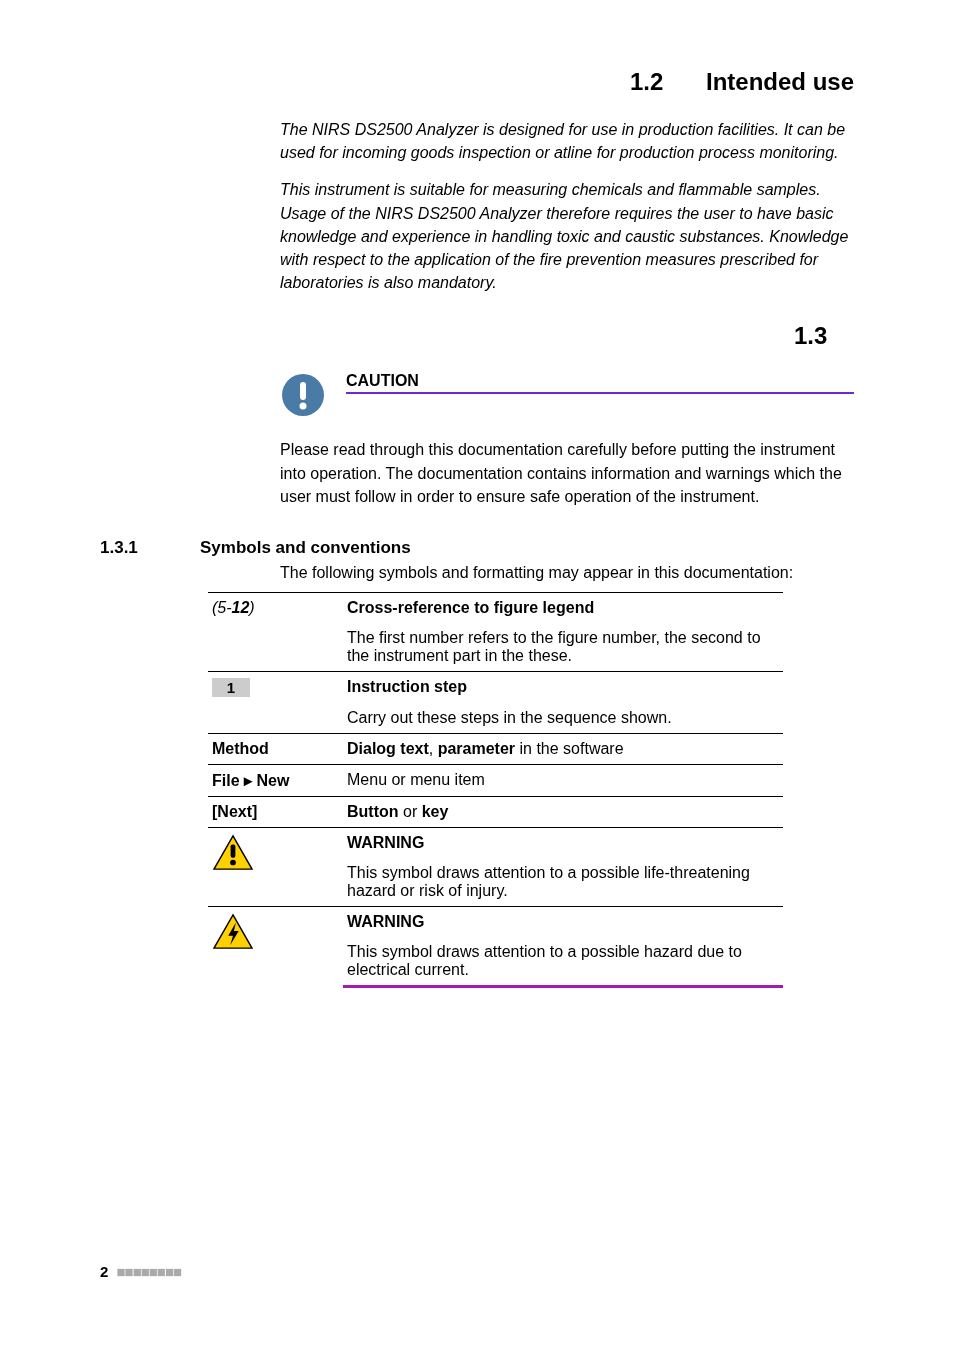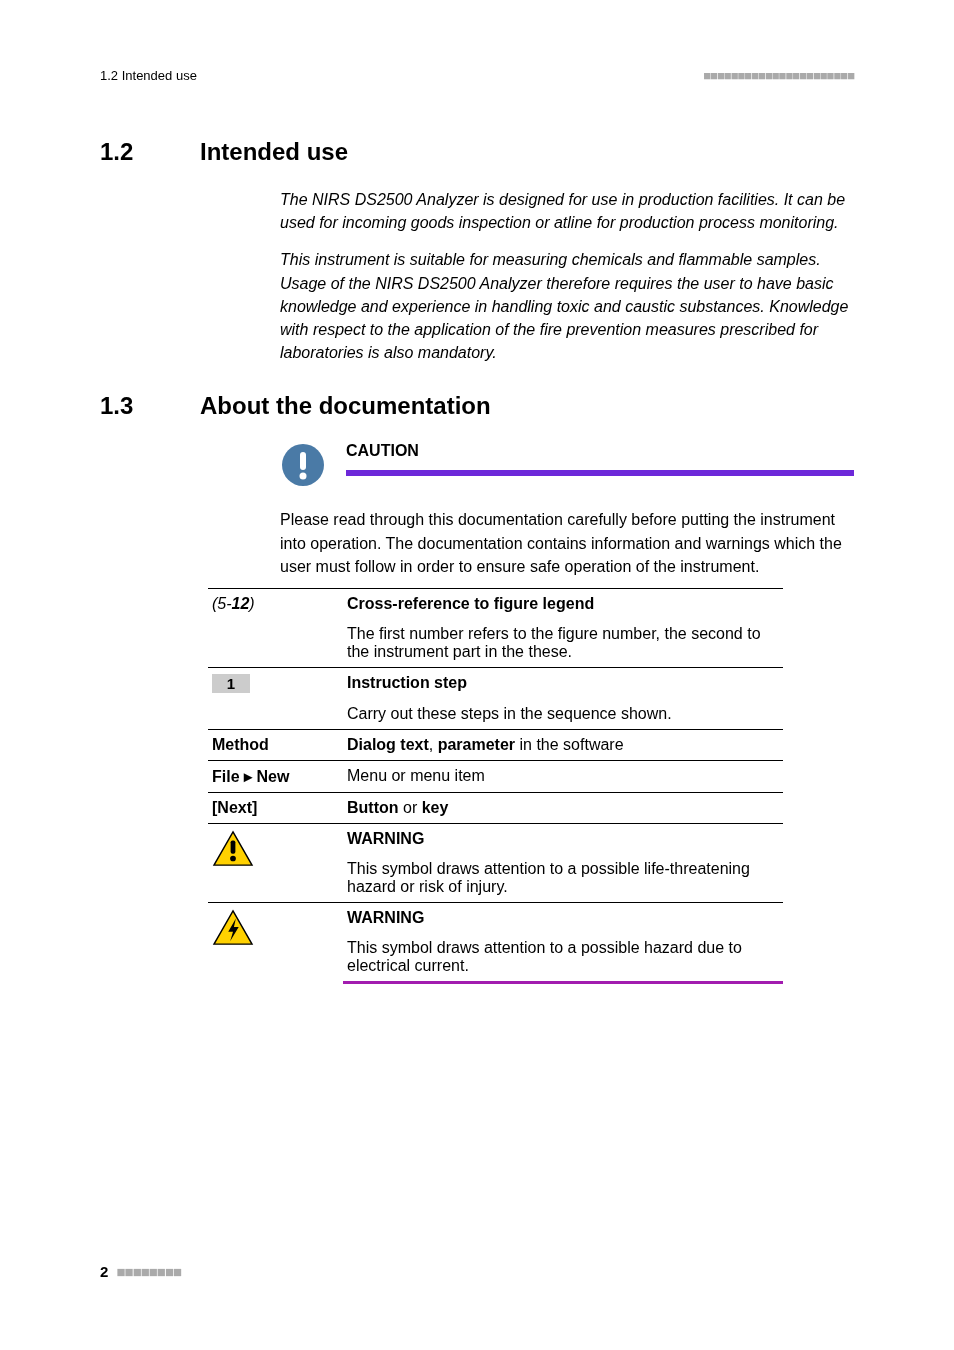--- a/index.html
+++ b/index.html
@@ -21,25 +21,26 @@
     font-size: 13px;
     margin-bottom: 55px;
   }
   .header-dots {
     letter-spacing: -1px;
     color: #aaa;
     font-size: 13px;
   }
   .section-heading {
     display: flex;
-    gap: 40px;
+    gap: 16px;
     font-weight: 800;
     font-size: 24px;
     margin-bottom: 22px;
     font-family: "Segoe UI", Arial, sans-serif;
+    justify-content: flex-end;
   }
   .section-number { width: 60px; }
   .body-block {
     margin-left: 180px;
     font-size: 16px;
     line-height: 1.45;
   }
   .body-block p { margin-bottom: 14px; font-style: italic; }
   .subsection-row {
     display: flex;
@@ -53,23 +54,23 @@
   .caution-row {
     display: flex;
     align-items: flex-start;
     gap: 20px;
     margin-left: 180px;
     margin-top: 20px;
   }
   .caution-label {
     font-weight: 800;
     font-size: 16px;
-    border-bottom: 6px solid #6d28d9;
+    border-bottom: 2px solid #6d28d9;
     flex: 1;
-    padding-bottom: 10px;
+    padding-bottom: 2px;
   }
   .caution-icon-wrap { width: 46px; flex-shrink: 0; }
   .caution-text {
     margin-left: 180px;
     font-size: 16px;
     line-height: 1.45;
     margin-top: 16px;
     margin-bottom: 10px;
   }
   .intro-line {
@@ -127,51 +128,51 @@
     margin-left: 4px;
   }
   .warn-icon { width: 42px; height: 38px; }
   .tri-path { fill: #ffd100; stroke: #000; stroke-width: 1.5; }
 </style>
 </head>
 <body>
 
 <div class="page">
 
-  <div class="header-row">
-    <span>1.2 Intended use</span>
-    <span class="header-dots">■■■■■■■■■■■■■■■■■■■■■■</span>
-  </div>
 
   <div class="section-heading">
     <span class="section-number">1.2</span>
     <span>Intended use</span>
   </div>
   <div class="body-block">
     <p>The NIRS DS2500 Analyzer is designed for use in production facilities. It can be used for incoming goods inspection or atline for production process monitoring.</p>
     <p>This instrument is suitable for measuring chemicals and flammable samples. Usage of the NIRS DS2500 Analyzer therefore requires the user to have basic knowledge and experience in handling toxic and caustic substances. Knowledge with respect to the application of the fire prevention measures prescribed for laboratories is also mandatory.</p>
   </div>
 
   <div class="section-heading" style="margin-top:28px;">
     <span class="section-number">1.3</span>
-    <span>About the documentation</span>
   </div>
 
   <div class="caution-row">
     <div class="caution-icon-wrap">
       <svg viewBox="0 0 46 46" width="46" height="46">
         <circle cx="23" cy="23" r="21" fill="#4a7aa6"></circle>
         <rect x="20" y="10" width="6" height="18" rx="3" fill="#fff"></rect>
         <circle cx="23" cy="34" r="3.5" fill="#fff"></circle>
       </svg>
     </div>
     <div class="caution-label">CAUTION</div>
   </div>
   <div class="caution-text">Please read through this documentation carefully before putting the instrument into operation. The documentation contains information and warnings which the user must follow in order to ensure safe operation of the instrument.</div>
 
+  <div class="subsection-row">
+    <span class="subsection-number">1.3.1</span>
+    <span>Symbols and conventions</span>
+  </div>
+  <div class="intro-line">The following symbols and formatting may appear in this documentation:</div>
 
   <table class="conventions">
 
     <tbody>
         <tr class="top-border">
       <td class="col1">
         <span class="italic" style="font-weight:400;">(5-</span><span class="italic bold">12</span><span class="italic" style="font-weight:400;">)</span>
       </td>
       <td>
         <span class="bold">Cross-reference to figure legend</span>

